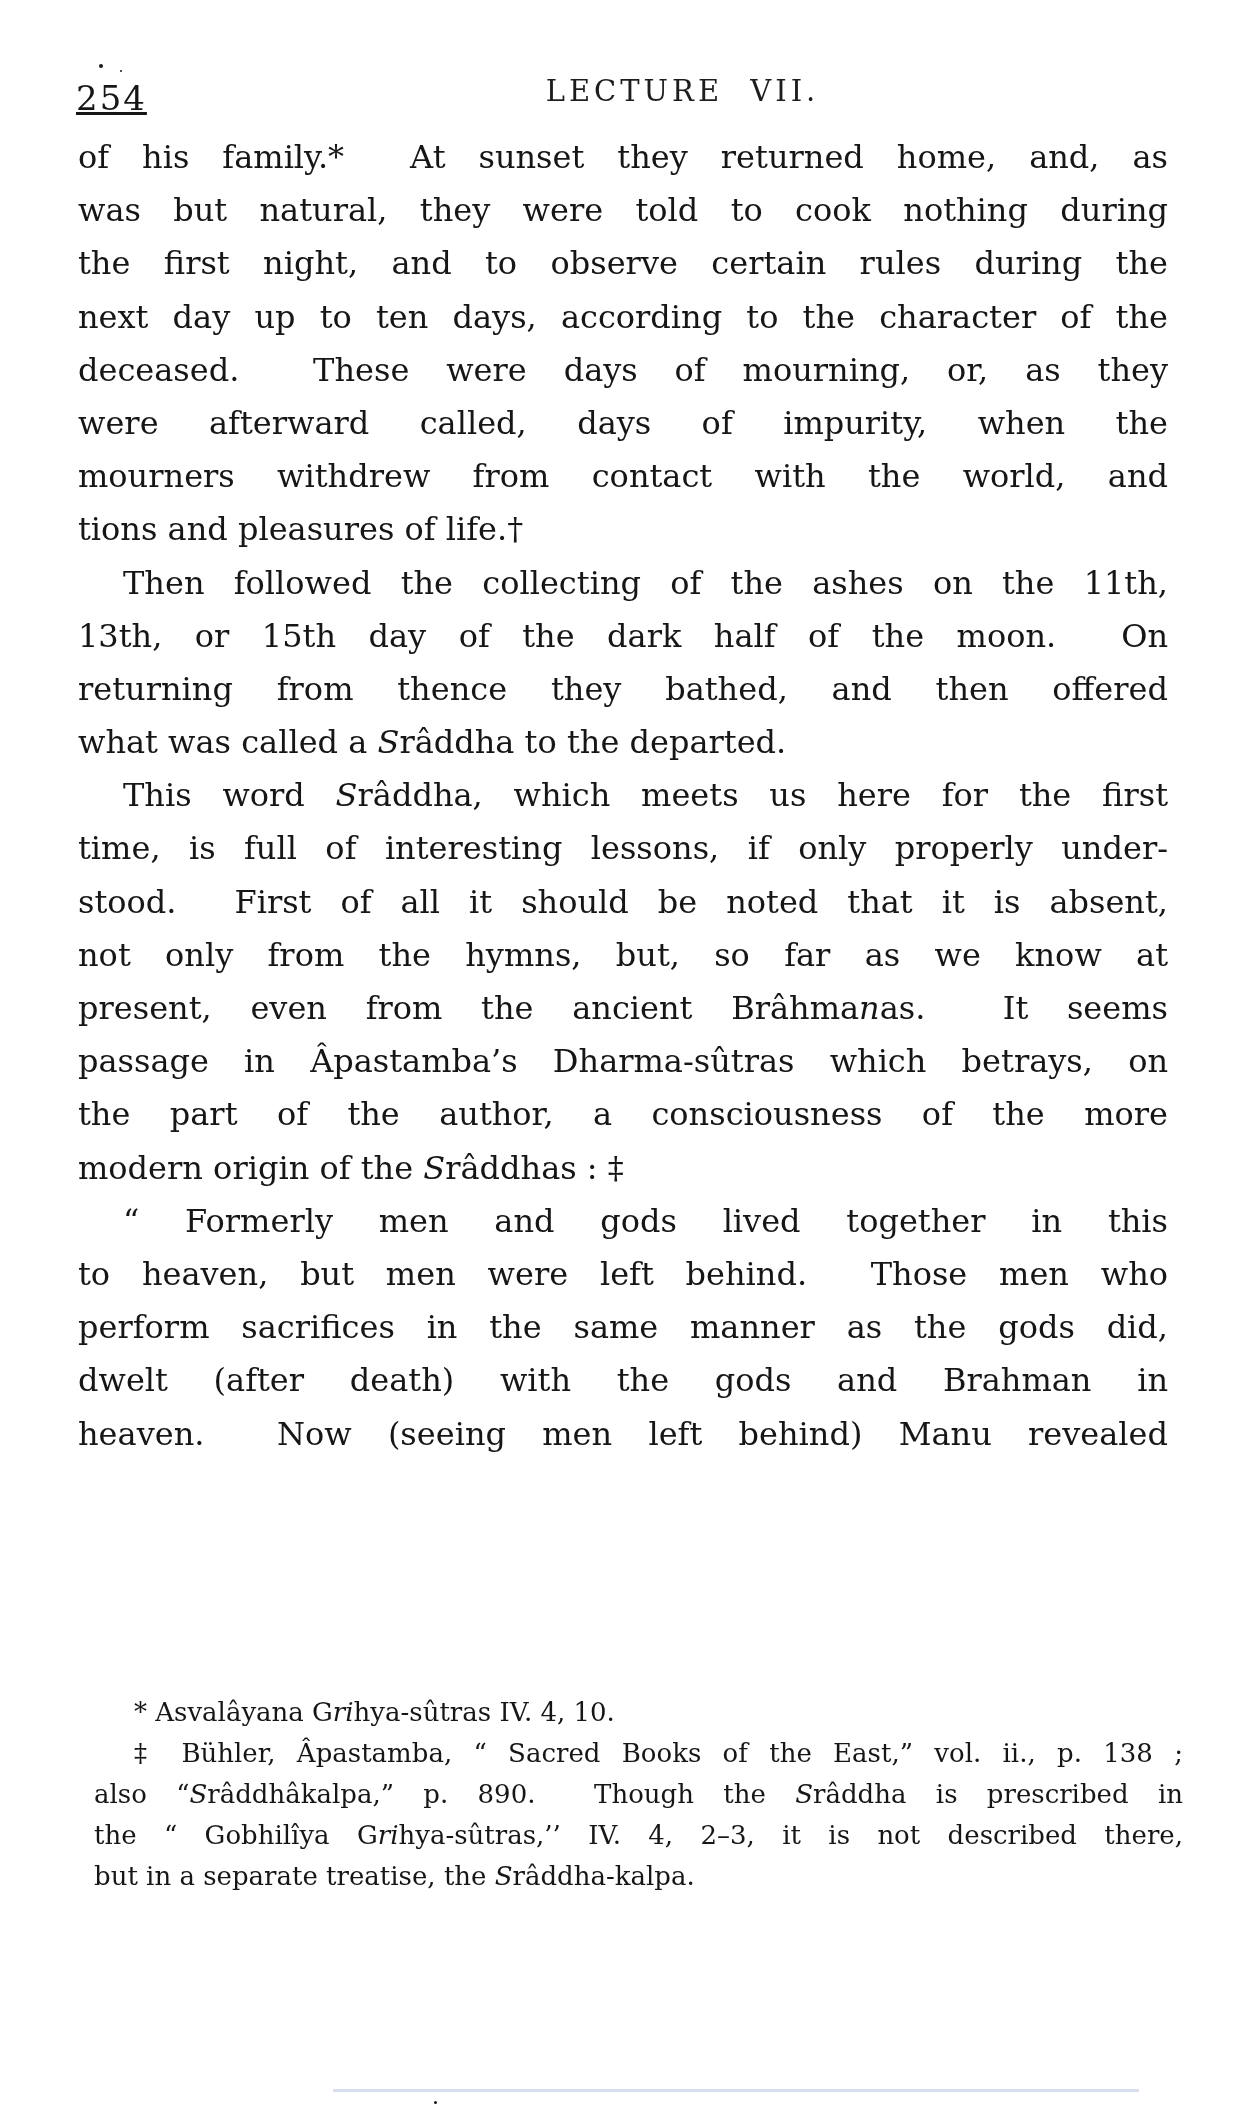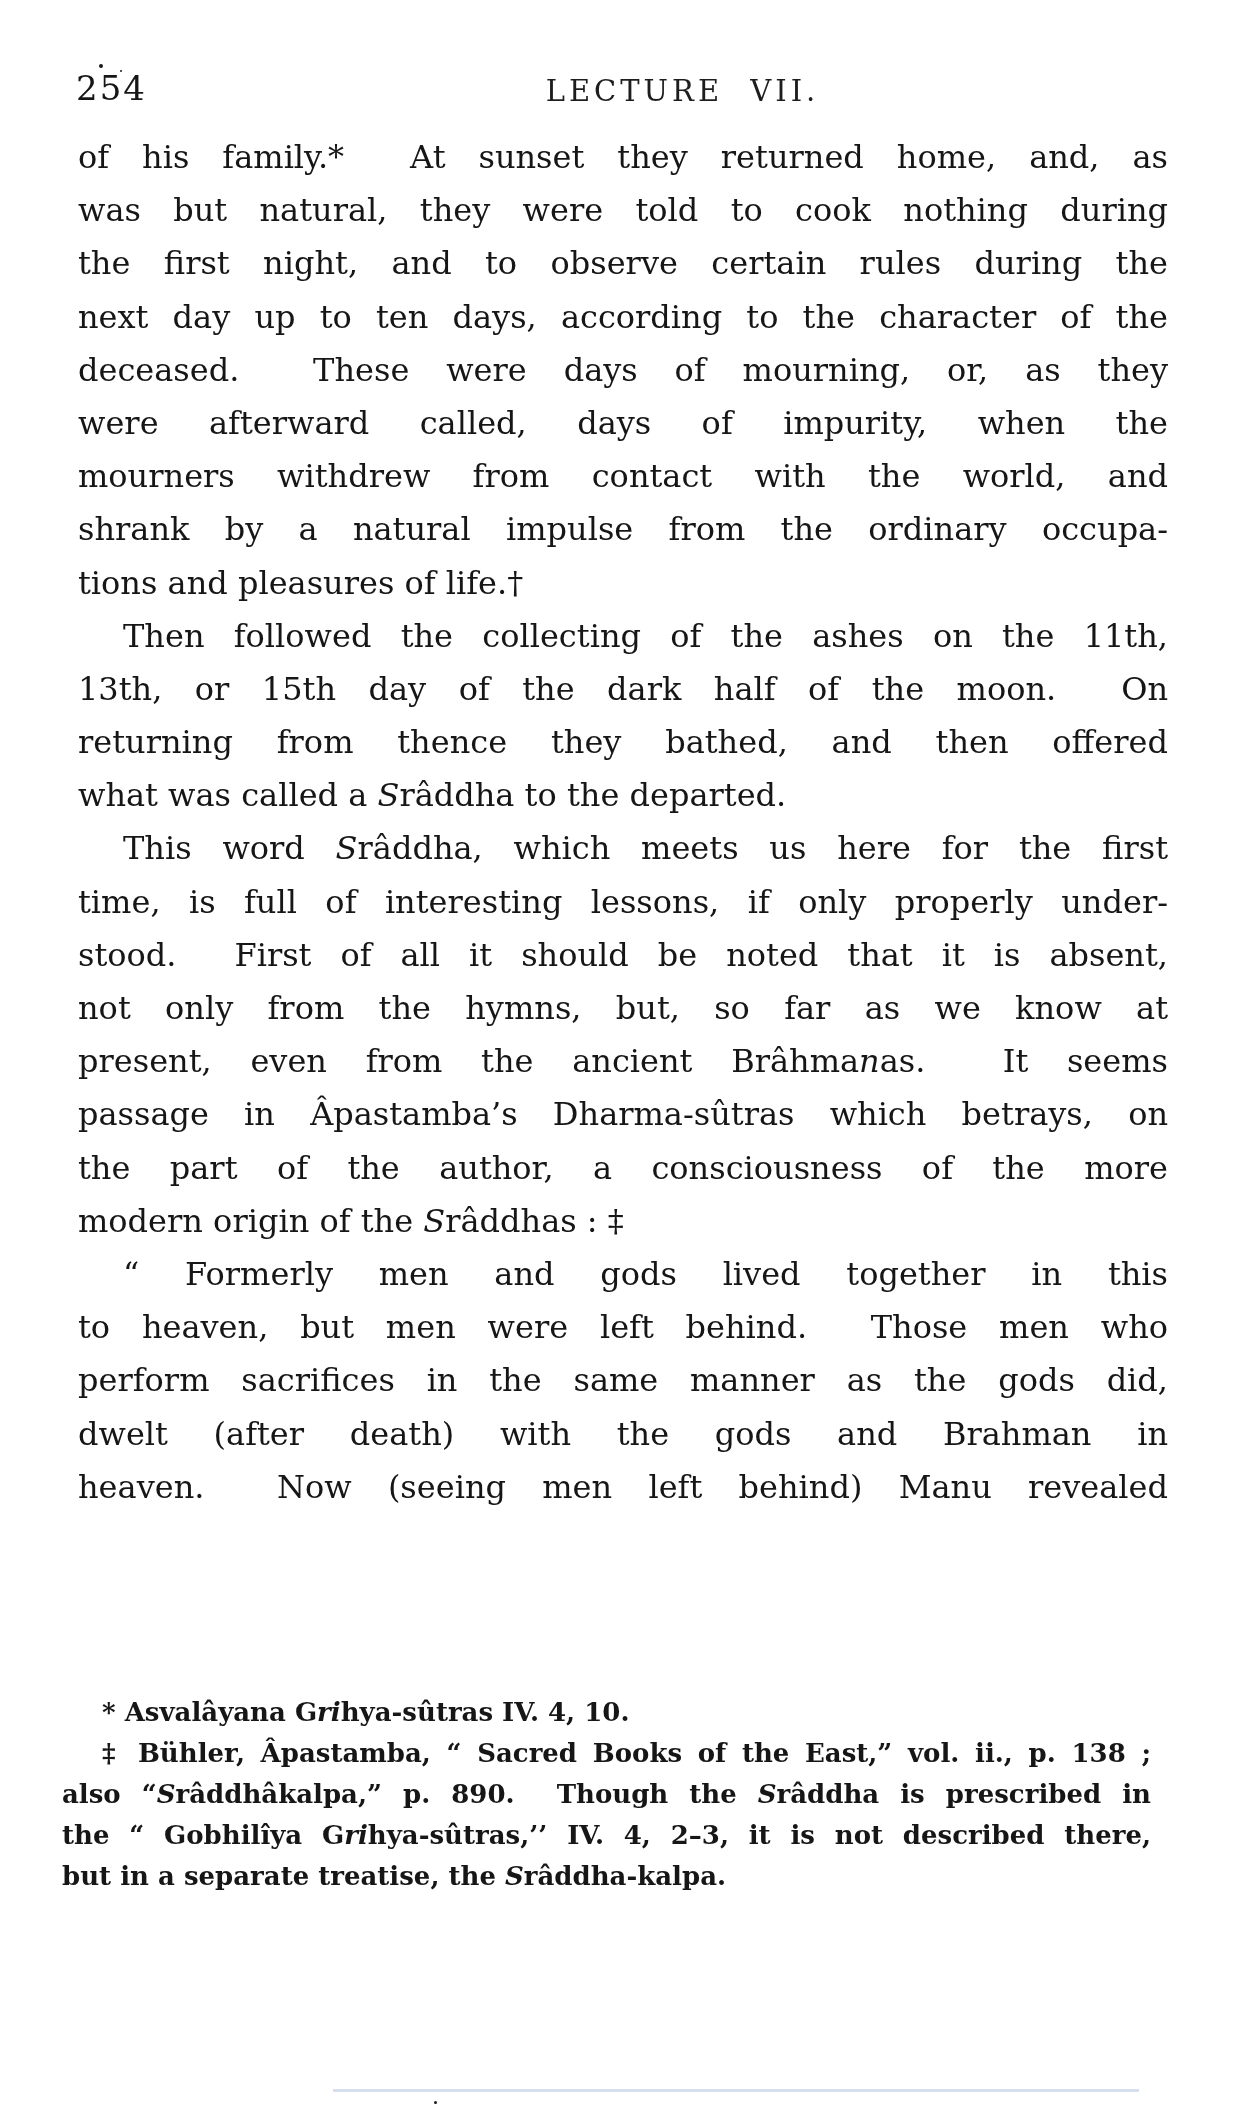--- a/index.html
+++ b/index.html
@@ -5,43 +5,43 @@
   html, body { margin: 0; padding: 0; }
   body {
     width: 1243px; height: 2106px;
     background: #ffffff;
     position: relative;
     overflow: hidden;
     font-family: "DejaVu Serif", "Liberation Serif", serif;
     color: #161616;
   }
   .page-number {
-    position: absolute; left: 76px; top: 68px;
-    font-size: 34px; letter-spacing: 2px;
+    position: absolute; left: 76px; top: 78px;
+    font-size: 34px; letter-spacing: 2px; text-decoration: underline;
   }
   .running-title {
     position: absolute; left: 0; top: 74px; width: 100%;
     text-align: center; text-indent: 92px;
     font-size: 29px; letter-spacing: 4px; word-spacing: 14px;
     color: #1d1d1d;
     margin-left: 15px;
   }
   .body-text {
     position: absolute; left: 78px; top: 131px; width: 1090px;
   }
   .line {
     height: 53.2px; line-height: 53.2px;
     font-size: 32px;
     text-align: left;
     white-space: normal;
   }
   .line.j { text-align: justify; text-align-last: justify; }
   .line.indent { padding-left: 45px; }
   .footnotes {
-    position: absolute; left: 62px; top: 1692px; width: 1089px; font-weight: bold;
+    position: absolute; left: 94px; top: 1692px; width: 1089px;
   }
   .fn-line {
     height: 41px; line-height: 41px;
     font-size: 26px;
   }
   .fn-line.j { text-align: justify; text-align-last: justify; }
   .fn-line.indent-fn { padding-left: 40px; }
   .speck {
     position: absolute; background: #1a1a1a; border-radius: 50%;
   }
@@ -63,21 +63,20 @@
 <div class="running-title">LECTURE VII.</div>
 
 <div class="body-text">
     <div class="line j">of his family.*&nbsp; At sunset they returned home, and, as</div>
     <div class="line j">was but natural, they were told to cook nothing during</div>
     <div class="line j">the first night, and to observe certain rules during the</div>
     <div class="line j">next day up to ten days, according to the character of the</div>
     <div class="line j">deceased.&nbsp; These were days of mourning, or, as they</div>
     <div class="line j">were afterward called, days of impurity, when the</div>
     <div class="line j">mourners withdrew from contact with the world, and</div>
-    <div class="line j">shrank by a natural impulse from the ordinary occupa-</div>
     <div class="line">tions and pleasures of life.†</div>
     <div class="line j indent">Then followed the collecting of the ashes on the 11th,</div>
     <div class="line j">13th, or 15th day of the dark half of the moon.&nbsp; On</div>
     <div class="line j">returning from thence they bathed, and then offered</div>
     <div class="line">what was called a <i>S</i>râddha to the departed.</div>
     <div class="line j indent">This word <i>S</i>râddha, which meets us here for the first</div>
     <div class="line j">time, is full of interesting lessons, if only properly under-</div>
     <div class="line j">stood.&nbsp; First of all it should be noted that it is absent,</div>
     <div class="line j">not only from the hymns, but, so far as we know at</div>
     <div class="line j">present, even from the ancient Brâhma<i>n</i>as.&nbsp; It seems</div>

